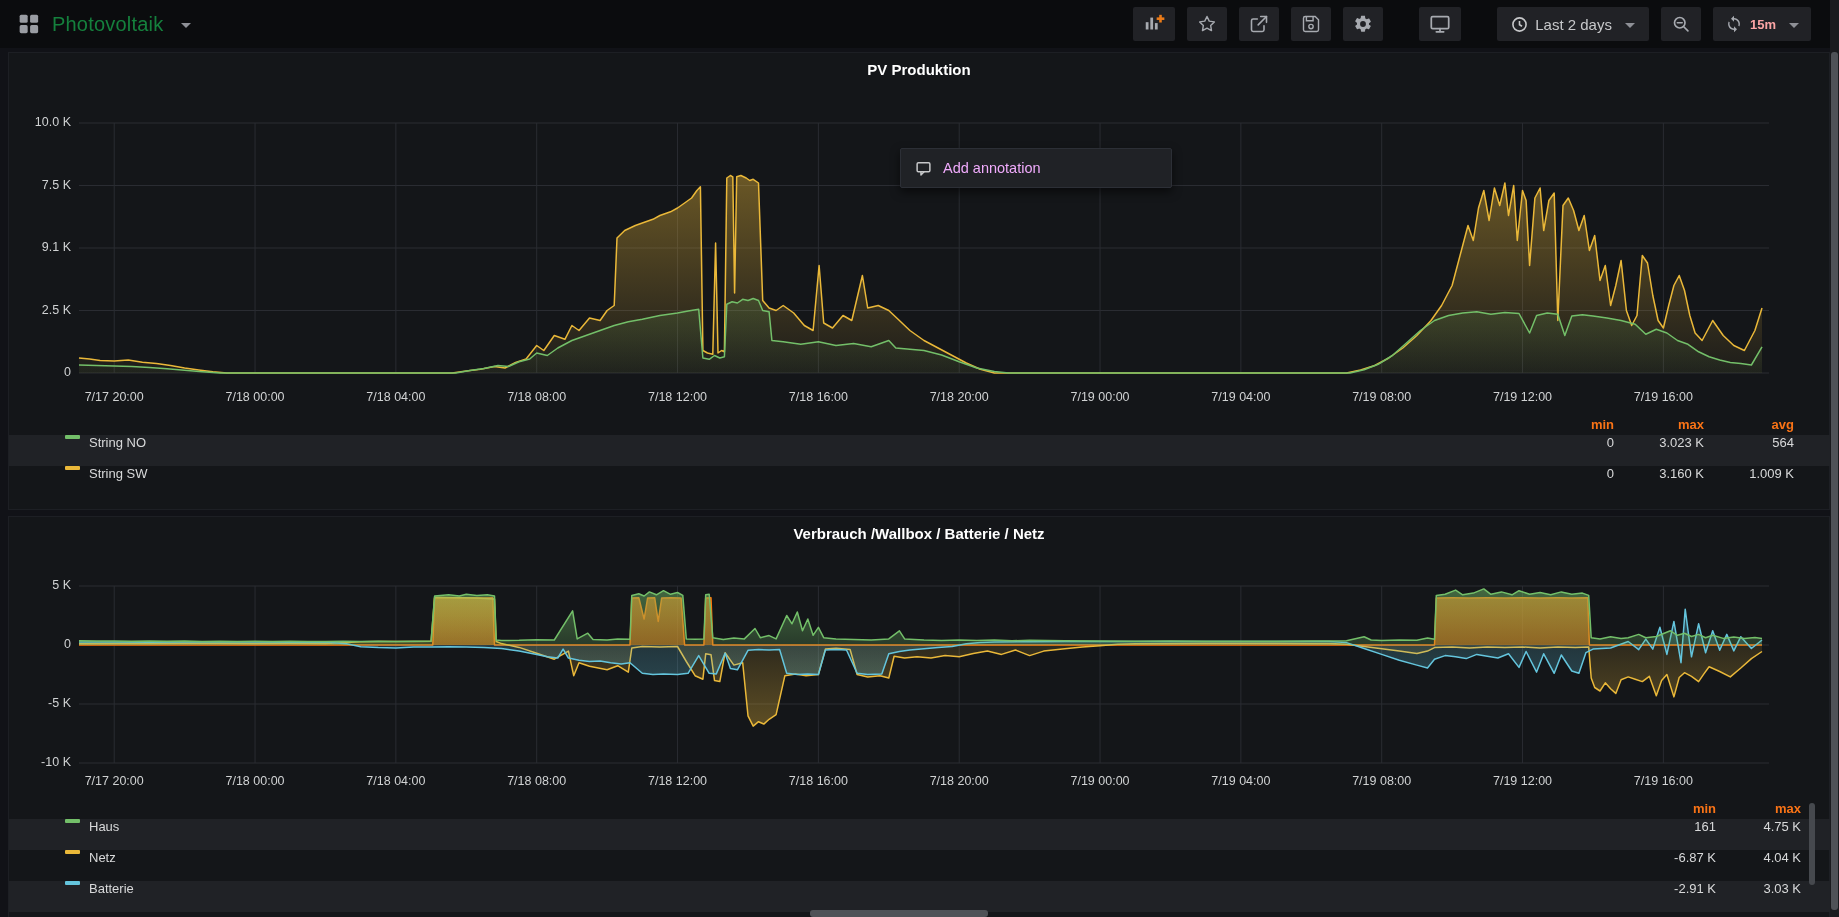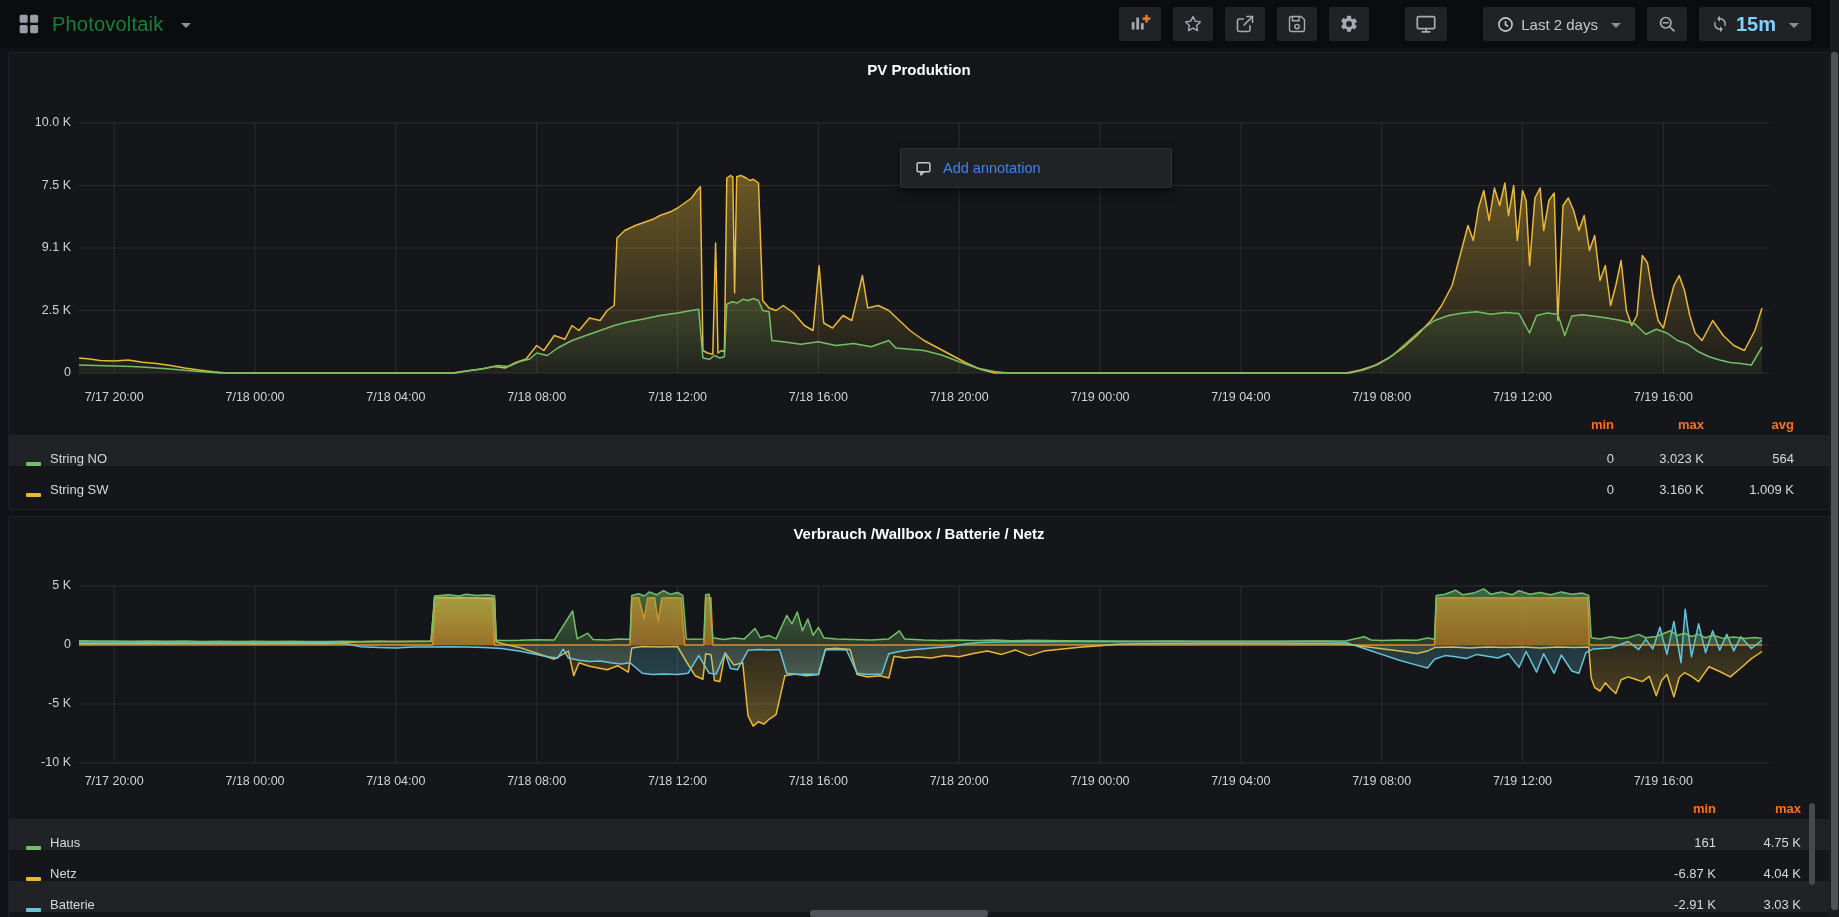--- a/index.html
+++ b/index.html
@@ -12,43 +12,43 @@
   .brand svg{display:block;}
   .dash-title{color:#15803d;font-size:20px;font-weight:400;letter-spacing:.2px;}
   .caret{width:0;height:0;border-left:5px solid transparent;border-right:5px solid transparent;
     border-top:5px solid #8e9096;display:inline-block;margin-left:6px;position:relative;top:1px;}
   .nav-right{margin-left:auto;display:flex;align-items:center;gap:12px;}
   .nav-btn{height:34px;min-width:40px;padding:0 10px;background:#212226;border-radius:2px;
     display:flex;align-items:center;justify-content:center;color:#a7aab0;cursor:pointer;gap:7px;}
   .nav-btn svg{display:block;}
   .nav-gap{width:12px;}
   .tp-label{color:#c7c8ca;font-size:15px;font-weight:500;}
-  .refresh-label{color:#7dd3fc;font-size:20px;font-weight:700;}
+  .refresh-label{color:#fca5a5;font-size:13px;font-weight:700;}
   
   .panel{position:absolute;left:8px;width:1822px;background:#141619;border:1px solid #1d1f24;}
   .panel-title{position:absolute;left:0;top:8px;width:100%;text-align:center;color:#ffffff;
     font-size:15px;font-weight:700;cursor:pointer;}
   .chart-area{position:absolute;left:0;top:40px;}
   .y-label{position:absolute;width:62px;text-align:right;color:#d0d2d3;font-size:12.5px;}
   .x-label{position:absolute;width:110px;text-align:center;color:#d0d2d3;font-size:12.5px;}
   
   .legend{position:absolute;left:0;width:1822px;}
   .lg-head{display:flex;align-items:center;height:22px;}
   .lg-spacer{flex:1;}
   .lg-col{width:90px;text-align:right;color:#d8d9da;font-size:13px;}
   .lg-col.head{color:#f97316;font-weight:700;}
-  .lg-row{display:flex;align-items:flex-end;height:31px;padding-left:17px;cursor:pointer;}
+  .lg-row{display:flex;align-items:flex-start;height:31px;padding-left:56px;cursor:pointer;}
   .lg-row.hl{background:#202226;}
   .swatch{width:15px;height:4px;border-radius:1px;display:inline-block;margin-right:9px;cursor:pointer;}
   .lg-label{color:#d8d9da;font-size:13px;flex:1;text-align:left;}
   
   .annotation-popup{position:absolute;left:900px;top:148px;width:272px;height:40px;background:#202226;
     border:1px solid #2c2f36;border-radius:2px;display:flex;align-items:center;padding:0 14px;gap:11px;
     box-shadow:0 4px 10px rgba(0,0,0,.55);z-index:30;cursor:pointer;}
-  .annotation-popup span{color:#3b82f6;font-size:14.5px;}
+  .annotation-popup span{color:#f0abfc;font-size:14.5px;}
   
   .v-scroll-track{position:absolute;right:0;top:0;width:9px;height:917px;background:#1a1b1e;z-index:40;}
   .v-scroll-thumb{position:absolute;right:1px;top:52px;width:7px;height:858px;background:#4f5257;border-radius:3px;}
   .h-scroll-thumb{position:absolute;left:810px;bottom:0;width:178px;height:7px;background:#4f5257;border-radius:3px;z-index:40;}
   .legend-scroll{position:absolute;right:14px;width:6px;border-radius:3px;background:#46494e;z-index:20;}
 </style>
 </head>
 <body>
 
 <div class="navbar">

